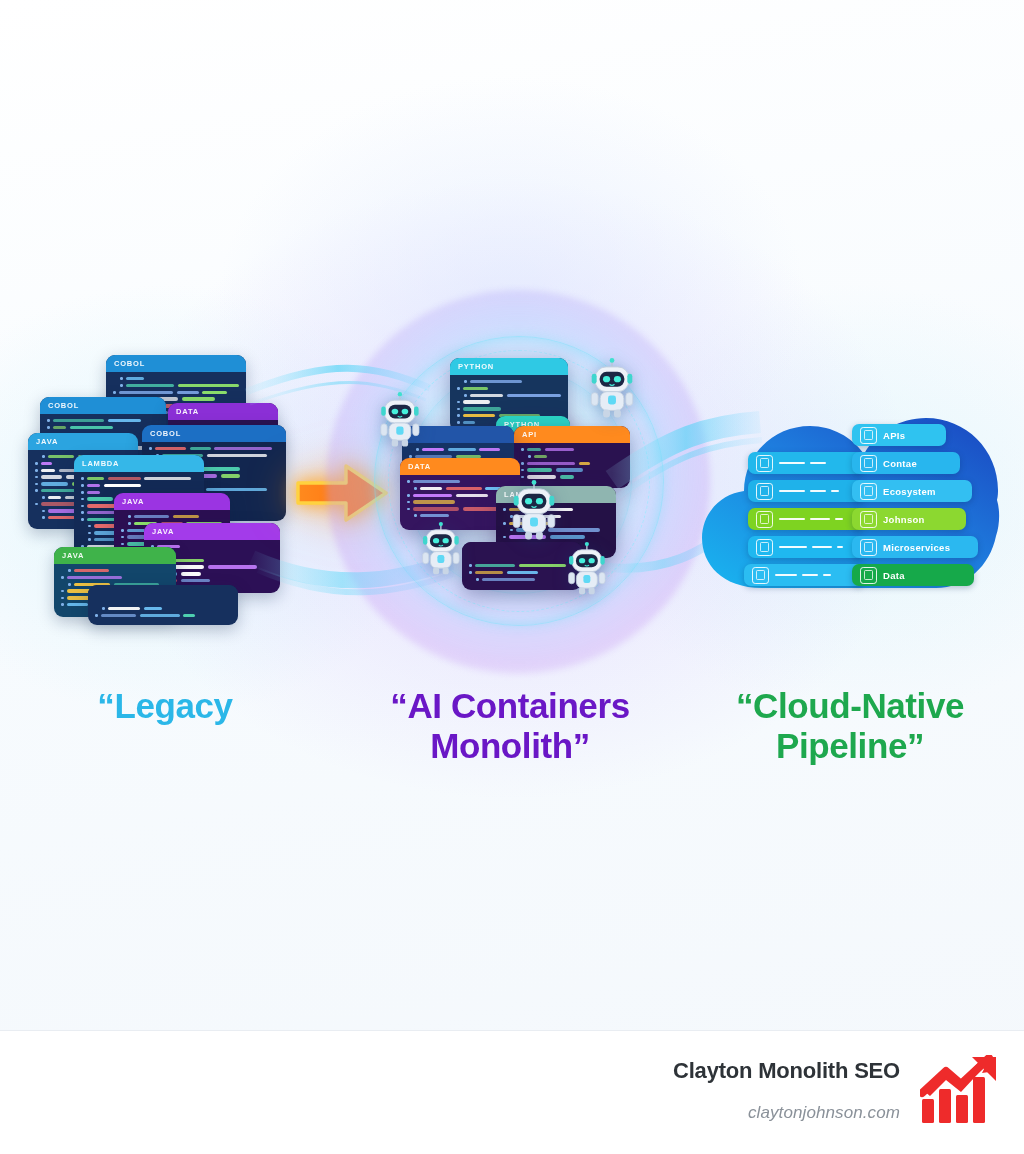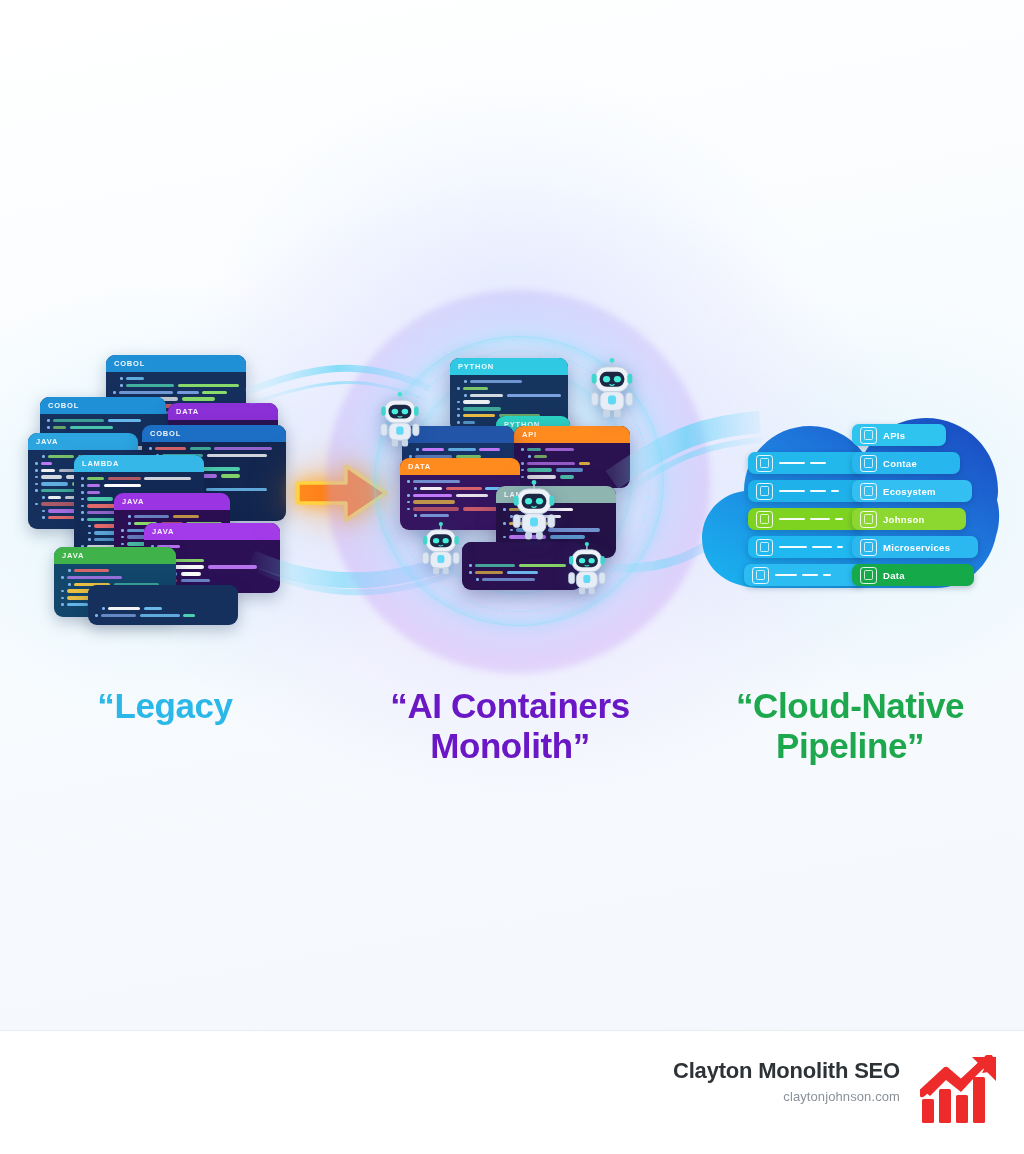--- a/index.html
+++ b/index.html
@@ -110,21 +110,21 @@
     position:absolute;left:0;top:1031px;width:1024px;height:123px;
     background:#ffffff;
   }
   .brand{
     position:absolute;right:124px;top:27px;text-align:right;
   }
   .brand .name{
     font-size:22px;font-weight:700;color:#2e3338;letter-spacing:-.2px;line-height:1.22;
   }
   .brand .url{
-    font-size:13px;color:#8a9199;letter-spacing:.1px;line-height:1.3;margin-top:4px;
+    font-size:17px;color:#8a9199;letter-spacing:.1px;line-height:1.3;margin-top:17px;font-style:italic;
   }
   .logo{position:absolute;right:26px;top:24px;width:78px;height:70px;}
 </style>
 </head>
 <body>
 
 <div class="canvas">
   <div class="stage">
 
     <div id="monolith">

